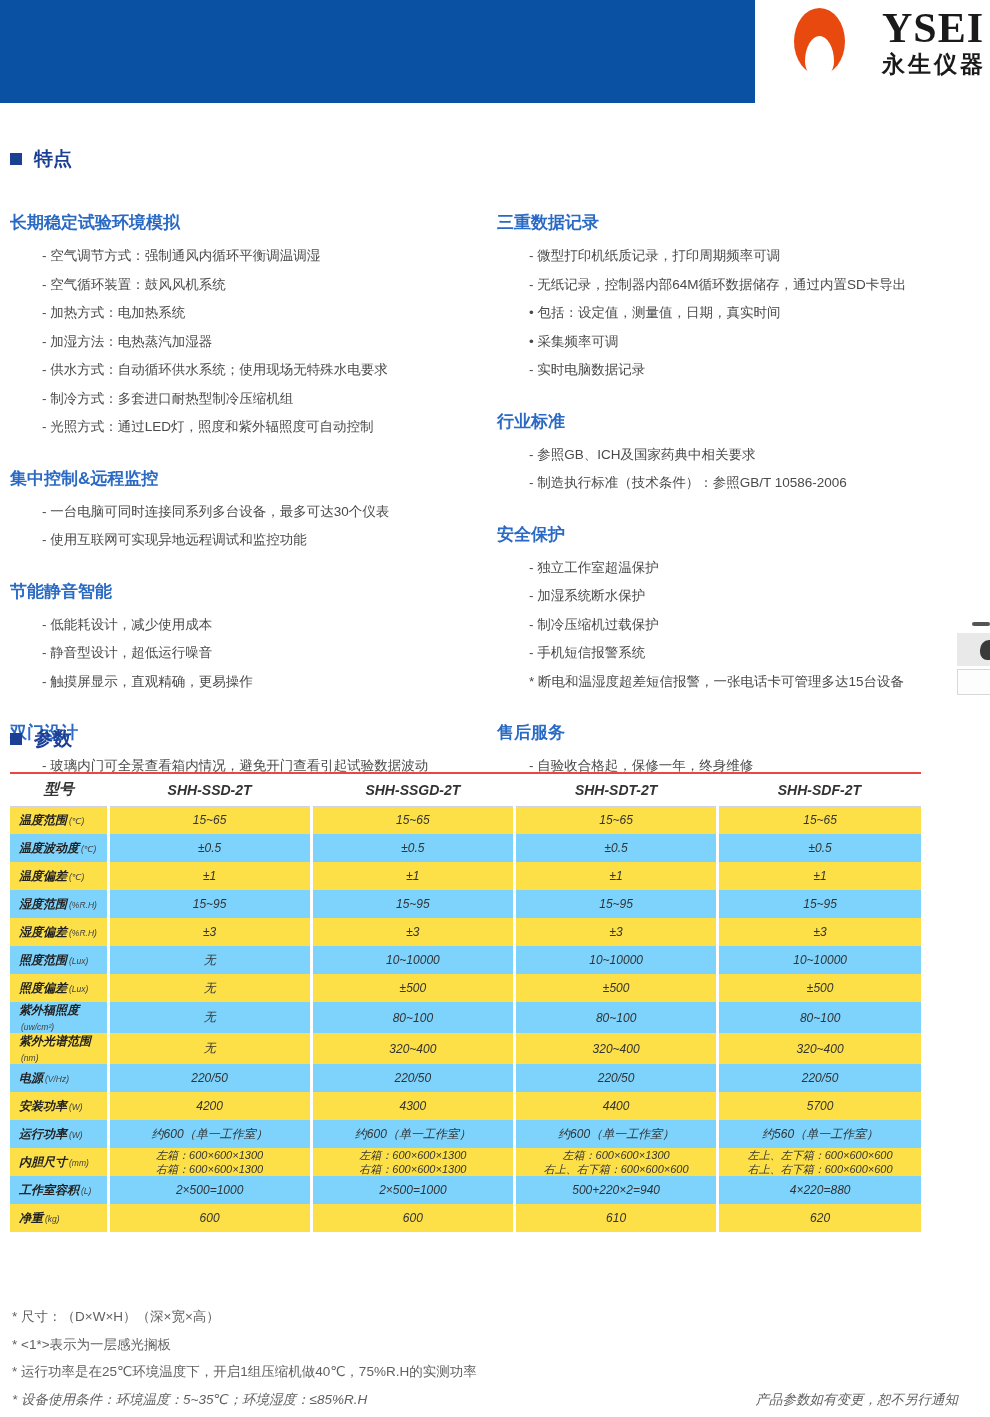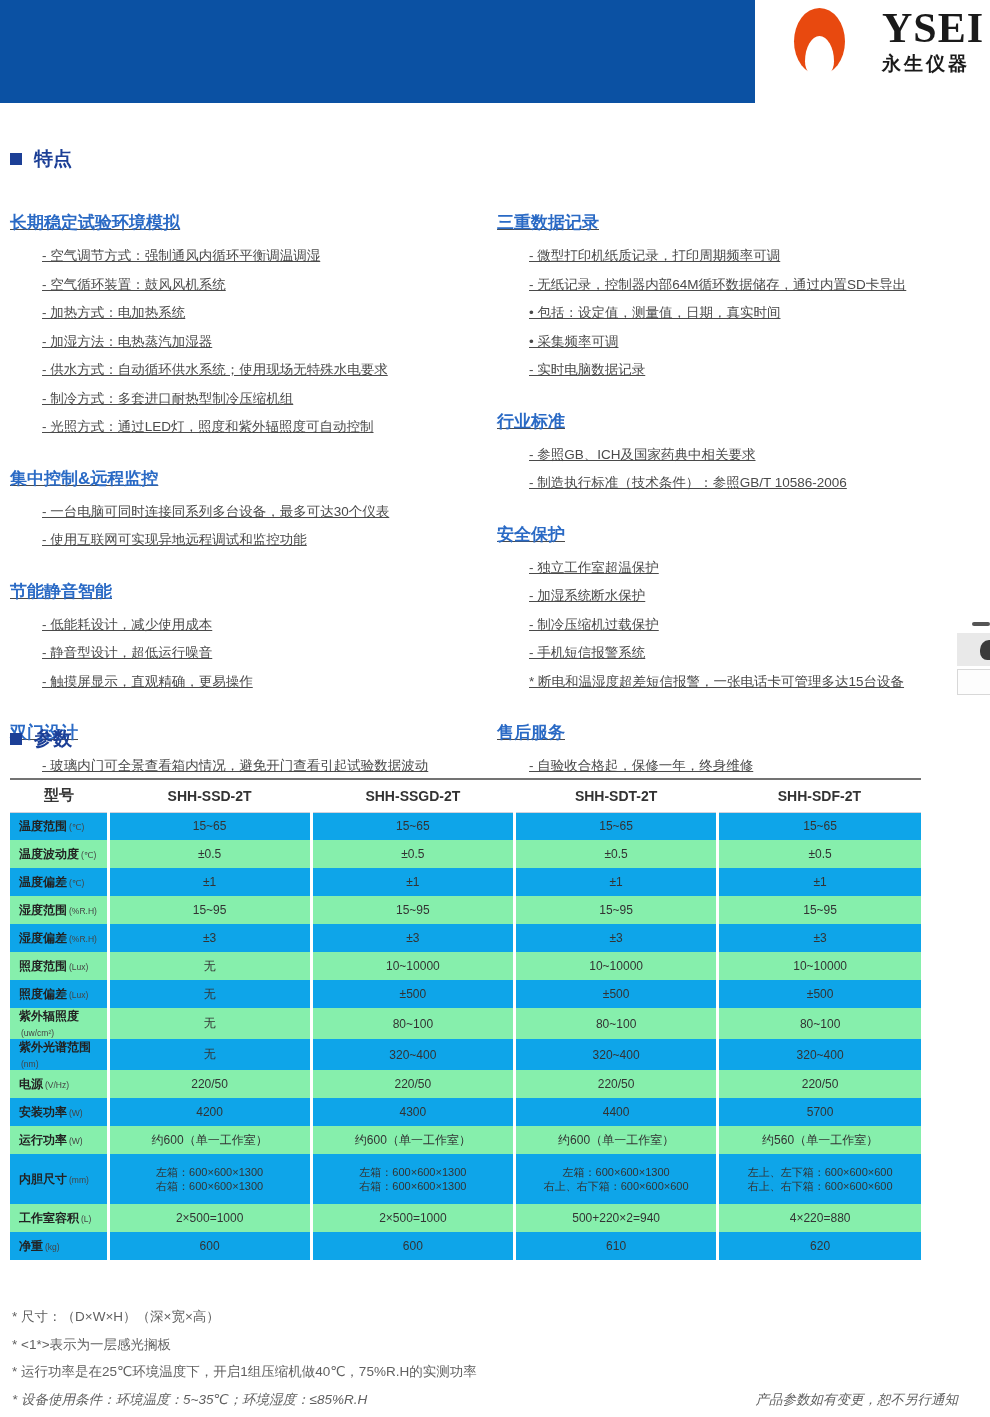--- a/index.html
+++ b/index.html
@@ -9,45 +9,45 @@
     font-family:"Liberation Sans","DejaVu Sans",sans-serif; color:#4a4a4a;
   }
   
   .topbar { position:absolute; left:0; top:0; width:755px; height:103px; background:#0b51a3; }
   
   .logo { position:absolute; left:790px; top:0; width:200px; height:110px; }
   .logo-mark { position:absolute; left:4px; top:8px; width:51px; height:67px; background:#e8490f; border-radius:50%; }
   .logo-mark .hole { position:absolute; left:11px; top:28px; width:29px; height:42px; background:#ffffff; border-radius:50% 50% 46% 46% / 60% 60% 40% 40%; }
   .logo-text { position:absolute; left:92px; top:6px; }
   .logo-en { font-family:"Liberation Serif","DejaVu Serif",serif; font-size:42px; font-weight:bold; color:#1a1a1a; letter-spacing:1px; line-height:44px; }
-  .logo-cn { font-size:19px; color:#1a1a1a; letter-spacing:3px; line-height:28px; font-weight:bold; }
+  .logo-cn { font-size:23px; color:#1a1a1a; letter-spacing:3px; line-height:28px; font-weight:bold;text-align:right; }
   
   .section-title { display:flex; align-items:center; gap:12px; color:#1c3f96; font-size:19px; font-weight:bold; }
   .sq { width:12px; height:12px; background:#1c3f96; flex:0 0 auto; }
   
   .features-block { position:absolute; left:10px; top:146px; width:960px; }
   .fcols { display:flex; margin-top:14px; }
   .fcol-0 { width:487px; flex:0 0 auto; }
   .fcol-1 { flex:1; }
-  .fsection { margin-bottom:25px;text-decoration:underline; }
+  .fsection { margin-bottom:25px; }
   .fsection h3 { color:#2a6ac5; font-size:17px; font-weight:bold; line-height:22px; margin:26px 0 8px 0; }
   .fitem { font-size:13.5px; color:#4a4a4a; line-height:28.5px; white-space:nowrap;margin-left:32px; }
   
   .params-block { position:absolute; left:10px; top:726px; width:911px; }
-  table.spec { width:911px; margin-top:26px; border-collapse:collapse; table-layout:fixed; border-top:2px solid #737373; }
+  table.spec { width:911px; margin-top:20px; border-collapse:collapse; table-layout:fixed; border-top:2px solid #ef4444;font-style:italic; }
   table.spec col.c-label { width:98px; }
   table.spec th { height:33px; font-size:14px; color:#333; font-weight:bold; background:#fff;
     border-bottom:1px solid #d2d2dc; text-align:center; vertical-align:middle; }
   table.spec th.lbl { font-size:15px; }
   table.spec td { height:28px; font-size:12px; color:#333; text-align:center; vertical-align:middle;
     border-left:3px solid #ffffff; white-space:pre-line; }
   table.spec td:first-child { border-left:none; text-align:left; padding-left:9px; }
-  tr.striped td { background:#0ea5e9; }
-  tr.plain td { background:#86efac; }
-  tr.tall td { height:50px; font-size:11px; line-height:14px; }
+  tr.striped td { background:#fde047; }
+  tr.plain td { background:#7dd3fc; }
+  tr.tall td { height:28px; font-size:11px; line-height:14px; }
   .rowlabel { font-weight:bold; font-size:12px; color:#222; }
   .rowunit { font-size:8.5px; color:#444; margin-left:2px; }
   
   .footnotes { position:absolute; left:12px; top:1303px; width:946px; }
   .fnote { font-size:13.5px; color:#606060; line-height:27.5px; }
   .fnote-row { display:flex; justify-content:space-between; align-items:baseline;font-style:italic; }
   .right-note { font-size:13.5px; color:#606060; }
   
   .side-widget { position:absolute; right:0; top:620px; width:35px; }
   .sw-dash { position:absolute; right:0; top:2px; width:18px; height:4px; background:#555; border-radius:2px; }

